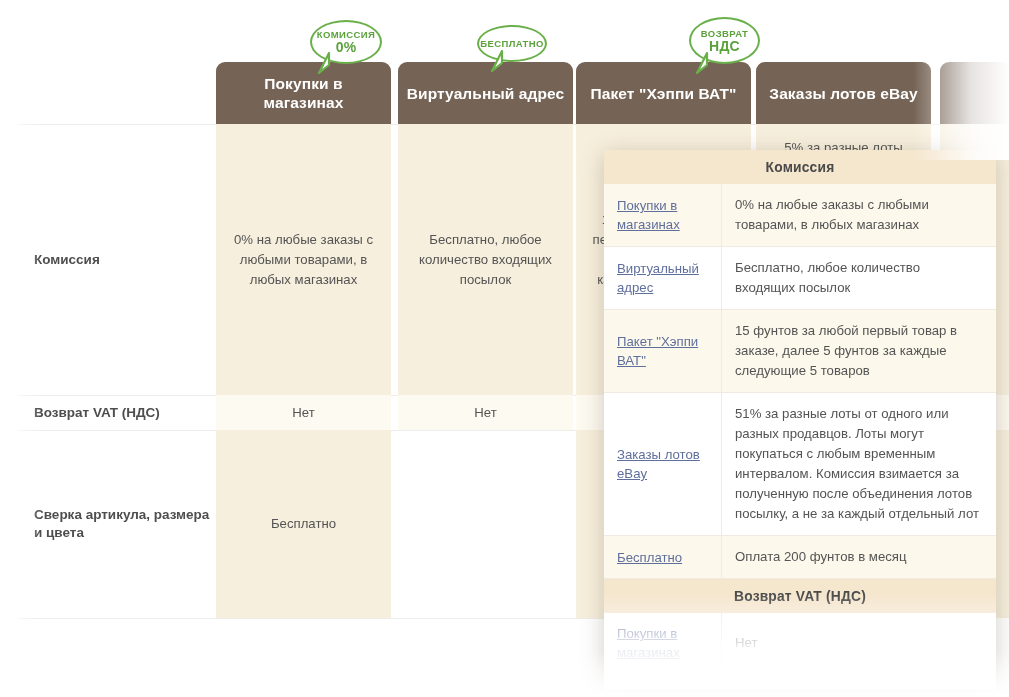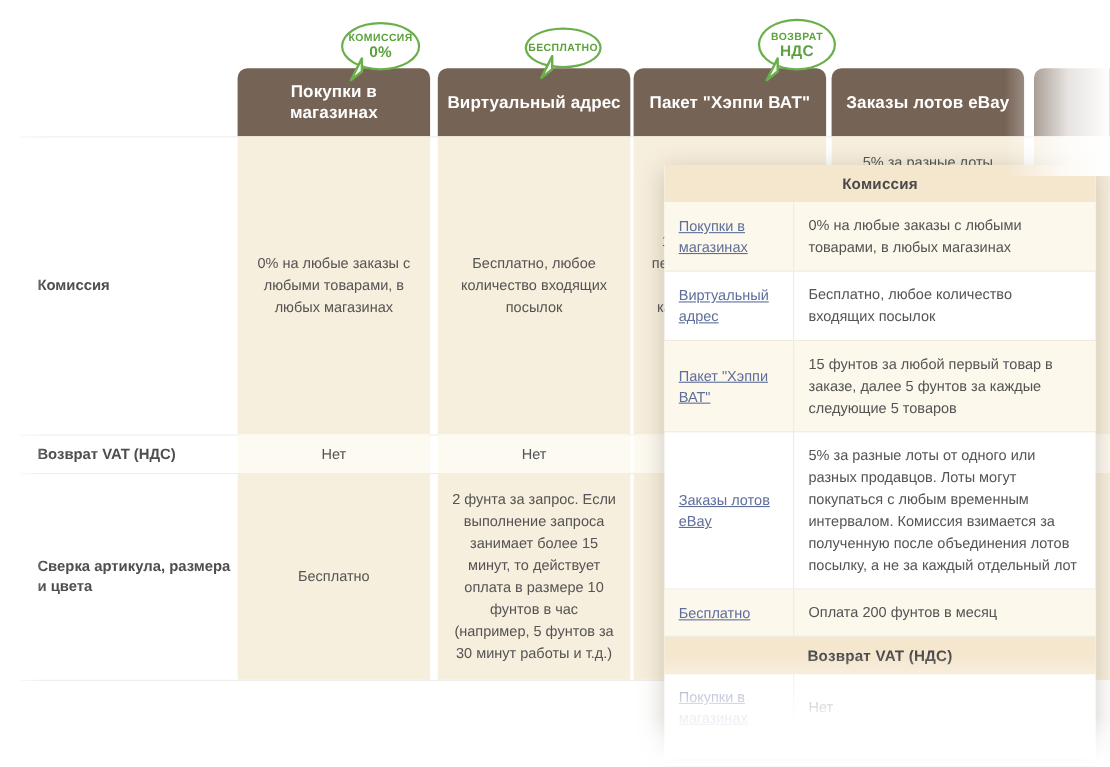--- a/index.html
+++ b/index.html
@@ -145,21 +145,20 @@
 
       <div class="lbl-col" style="top:271px;height:35px;">Возврат VAT (НДС)</div>
       <div class="cell tint-b" style="left:198px;top:271px;width:175px;height:35px;">Нет</div>
       <div class="cell tint-b" style="left:380px;top:271px;width:175px;height:35px;">Нет</div>
       <div class="cell tint-b" style="left:558px;top:271px;width:175px;height:35px;"></div>
       <div class="cell tint-b" style="left:738px;top:271px;width:175px;height:35px;"></div>
       <div class="cell tint-b" style="left:922px;top:271px;width:175px;height:35px;"></div>
 
       <div class="lbl-col" style="top:306px;height:188px;">Сверка артикула, размера и цвета</div>
       <div class="cell tint-a" style="left:198px;top:306px;width:175px;height:188px;">Бесплатно</div>
-      <div class="cell tint-a" style="left:380px;top:306px;width:175px;height:188px;">2 фунта за запрос. Если выполнение запроса занимает более 15 минут, то действует оплата в размере 10 фунтов в час (например, 5 фунтов за 30 минут работы и т.д.)</div>
       <div class="cell tint-a" style="left:558px;top:306px;width:175px;height:188px;"></div>
       <div class="cell tint-a" style="left:738px;top:306px;width:175px;height:188px;"></div>
       <div class="cell tint-a" style="left:922px;top:306px;width:175px;height:188px;"></div>
 
     </div>
   </div>
 
   <div class="bubble" style="left:310px;top:20px;width:68px;height:40px;">
     <span class="l1">КОМИССИЯ</span>
     <span class="l2">0%</span>
@@ -212,21 +211,21 @@
         <div class="ov-key">
           <a>Пакет "Хэппи ВАТ"</a>
         </div>
         <div class="ov-val">15 фунтов за любой первый товар в заказе, далее 5 фунтов за каждые следующие 5 товаров</div>
       </div>
 
       <div class="ov-row">
         <div class="ov-key">
           <a>Заказы лотов eBay</a>
         </div>
-        <div class="ov-val">5% за разные лоты от одного или разных продавцов. Лоты могут покупаться с любым временным интервалом. Комиссия взимается за полученную после объединения лотов посылку, а не за каждый отдельный лот</div>
+        <div class="ov-val">51% за разные лоты от одного или разных продавцов. Лоты могут покупаться с любым временным интервалом. Комиссия взимается за полученную после объединения лотов посылку, а не за каждый отдельный лот</div>
       </div>
 
       <div class="ov-row tint">
         <div class="ov-key">
           <a>Бесплатно </a>
         </div>
         <div class="ov-val">Оплата 200 фунтов в месяц</div>
       </div>
 
       <div class="ov-band">Возврат VAT (НДС)</div>

